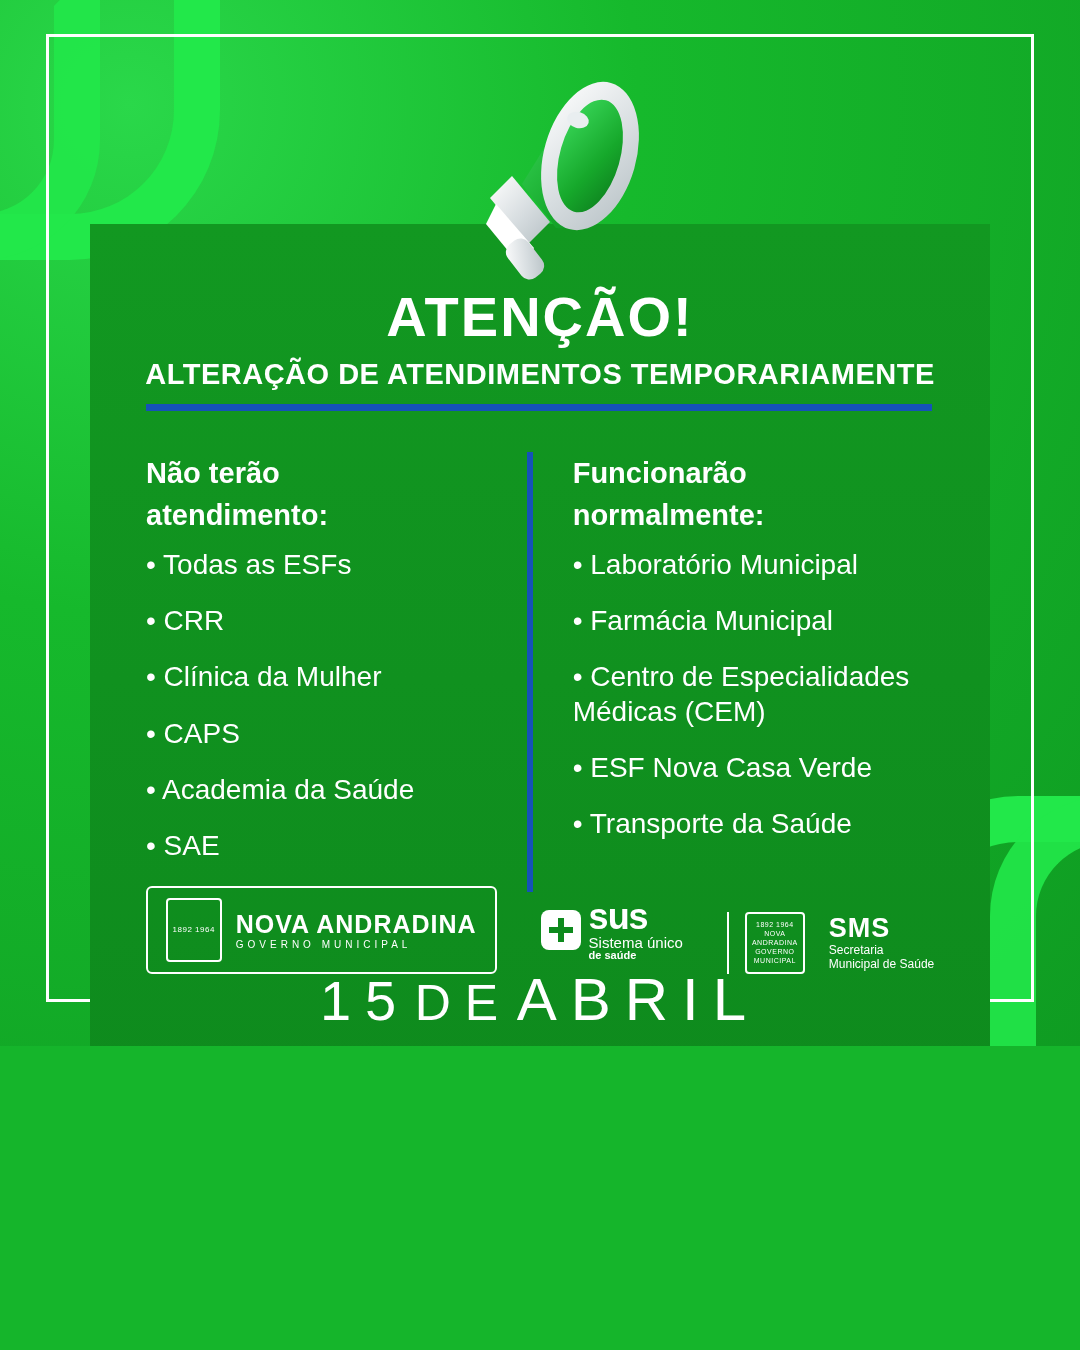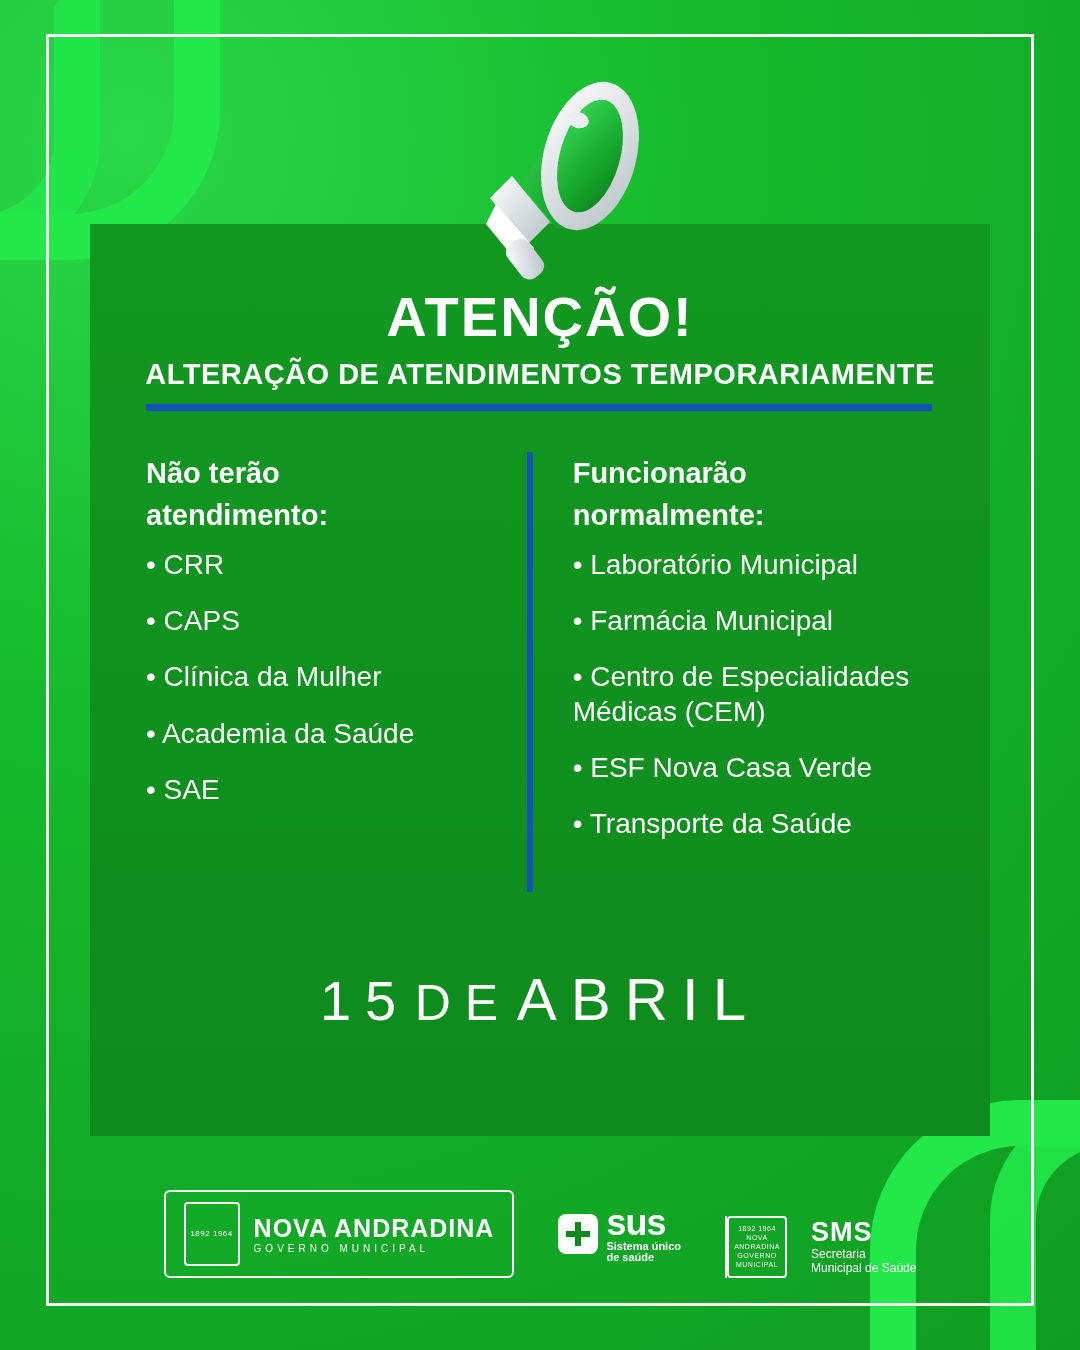--- a/index.html
+++ b/index.html
@@ -4,21 +4,21 @@
 <style>
   * { margin:0; padding:0; box-sizing:border-box; }
   html, body {
     width:1080px; height:1350px;
     font-family:"Liberation Sans", sans-serif;
     background:#15b52b;
     overflow:hidden;
   }
   .poster {
     position:relative;
-    width:1080px; height:1350px;
+    width:1080px; height:1046px;
     background:
       radial-gradient(circle at 12% 10%, #2ad84a 0%, #16b92c 38%, #0f9c22 100%);
     overflow:hidden;
   }
 
   
   .deco { position:absolute; border-style:solid; border-color:#22e84a; }
   .deco-tl {
     top:-120px; left:-140px;
     width:360px; height:380px;
@@ -141,26 +141,26 @@
     width:40px; height:40px; border-radius:8px;
     background:#fff; position:relative;
   }
   .sus-cross::before, .sus-cross::after {
     content:""; position:absolute; background:#0e8a1d;
   }
   .sus-cross::before { left:17px; top:8px; width:6px; height:24px; }
   .sus-cross::after  { left:8px; top:17px; width:24px; height:6px; }
   .sus-text { color:#fff; line-height:1; }
   .sus-word { font-size:36px; font-weight:bold; letter-spacing:-1px; }
-  .sus-sub1 { font-size:11px;font-weight:bold; }
+  .sus-sub1 { font-size:15px; }
   .sus-sub2 { font-size:11px; font-weight:bold; }
 
   .logo-sms {
     display:flex; align-items:center; gap:24px;
-    border-left:2px solid #fff; margin-top:25px;
+    border-left:2px solid #fff; padding-left:16px;margin-top:25px;
   }
   .sms-brasao {
     width:60px; height:62px; border:2px solid #fff; border-radius:4px;
     display:flex; flex-direction:column; align-items:center; justify-content:center;
     color:#fff; font-size:7px; letter-spacing:.5px; text-align:center; line-height:1.3;
   }
   .sms-text { color:#fff; line-height:1.15; }
   .sms-word { font-size:27px; font-weight:bold; letter-spacing:1px; }
   .sms-sub { font-size:12px; }
 </style>
@@ -208,23 +208,24 @@
   </div>
 
   <div class="title">ATENÇÃO!</div>
   <div class="subtitle">ALTERAÇÃO DE ATENDIMENTOS TEMPORARIAMENTE</div>
   <div class="rule"></div>
 
   <div class="columns">
 
     <div class="col-left">
       <div class="col-head">Não terão atendimento:</div>
+      <div class="item">• Todas as ESFs</div>
       <div class="item">• CRR</div>
+      <div class="item">• Clínica da Mulher</div>
       <div class="item">• CAPS</div>
-      <div class="item">• Clínica da Mulher</div>
       <div class="item">• Academia da Saúde</div>
       <div class="item">• SAE</div>
     </div>
 
     <div class="col-right">
       <div class="col-head">Funcionarão normalmente:</div>
       <div class="item">• Laboratório Municipal</div>
       <div class="item">• Farmácia Municipal</div>
       <div class="item">• Centro de Especialidades Médicas (CEM)</div>
       <div class="item">• ESF Nova Casa Verde</div>

